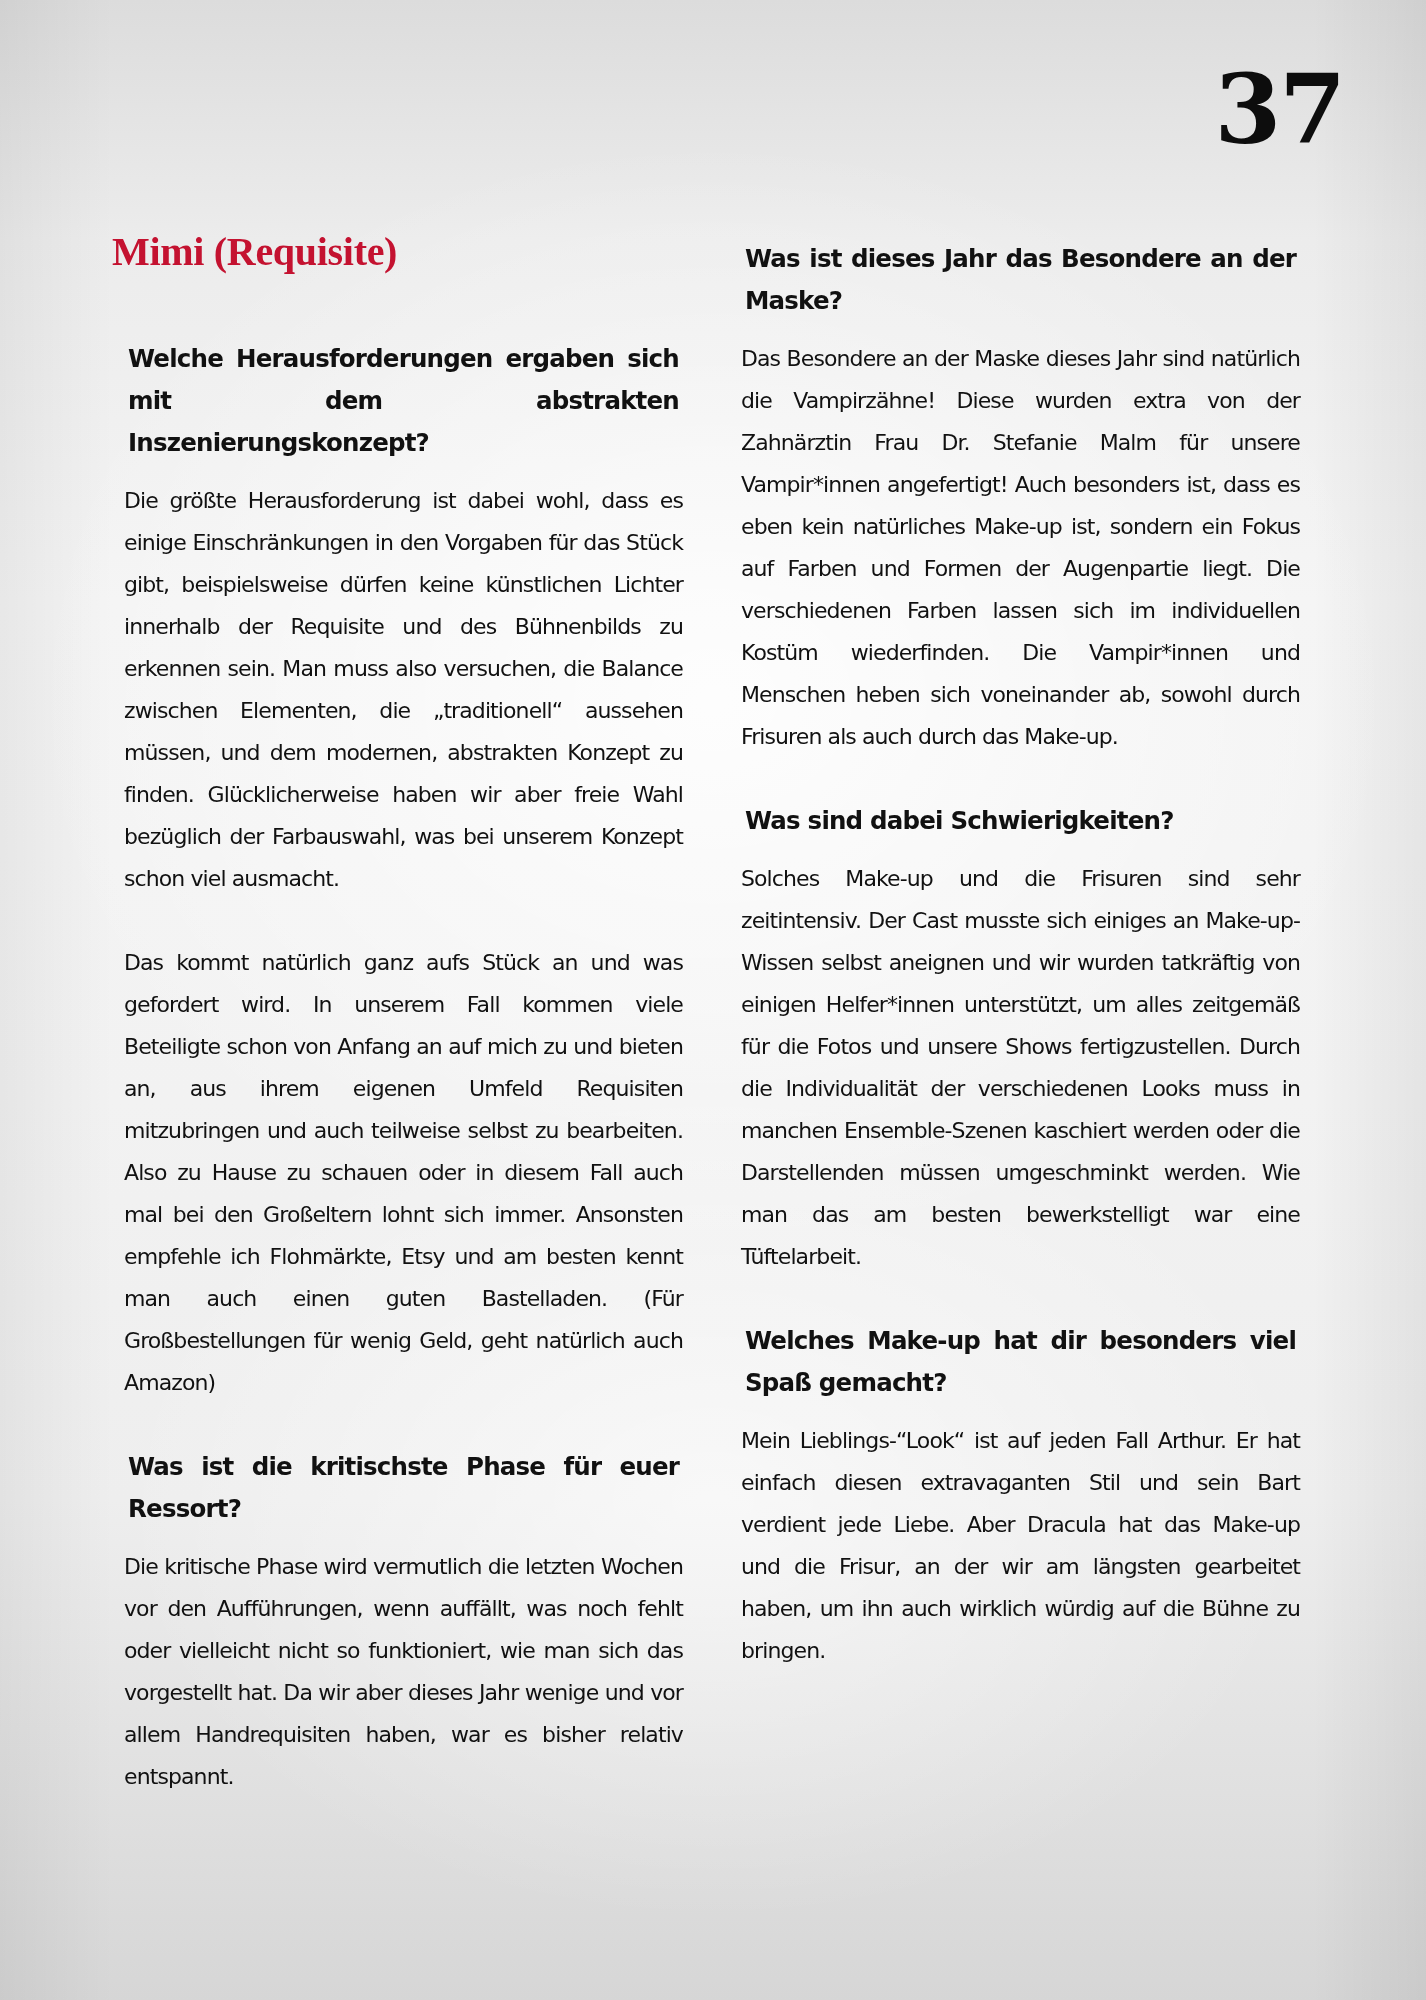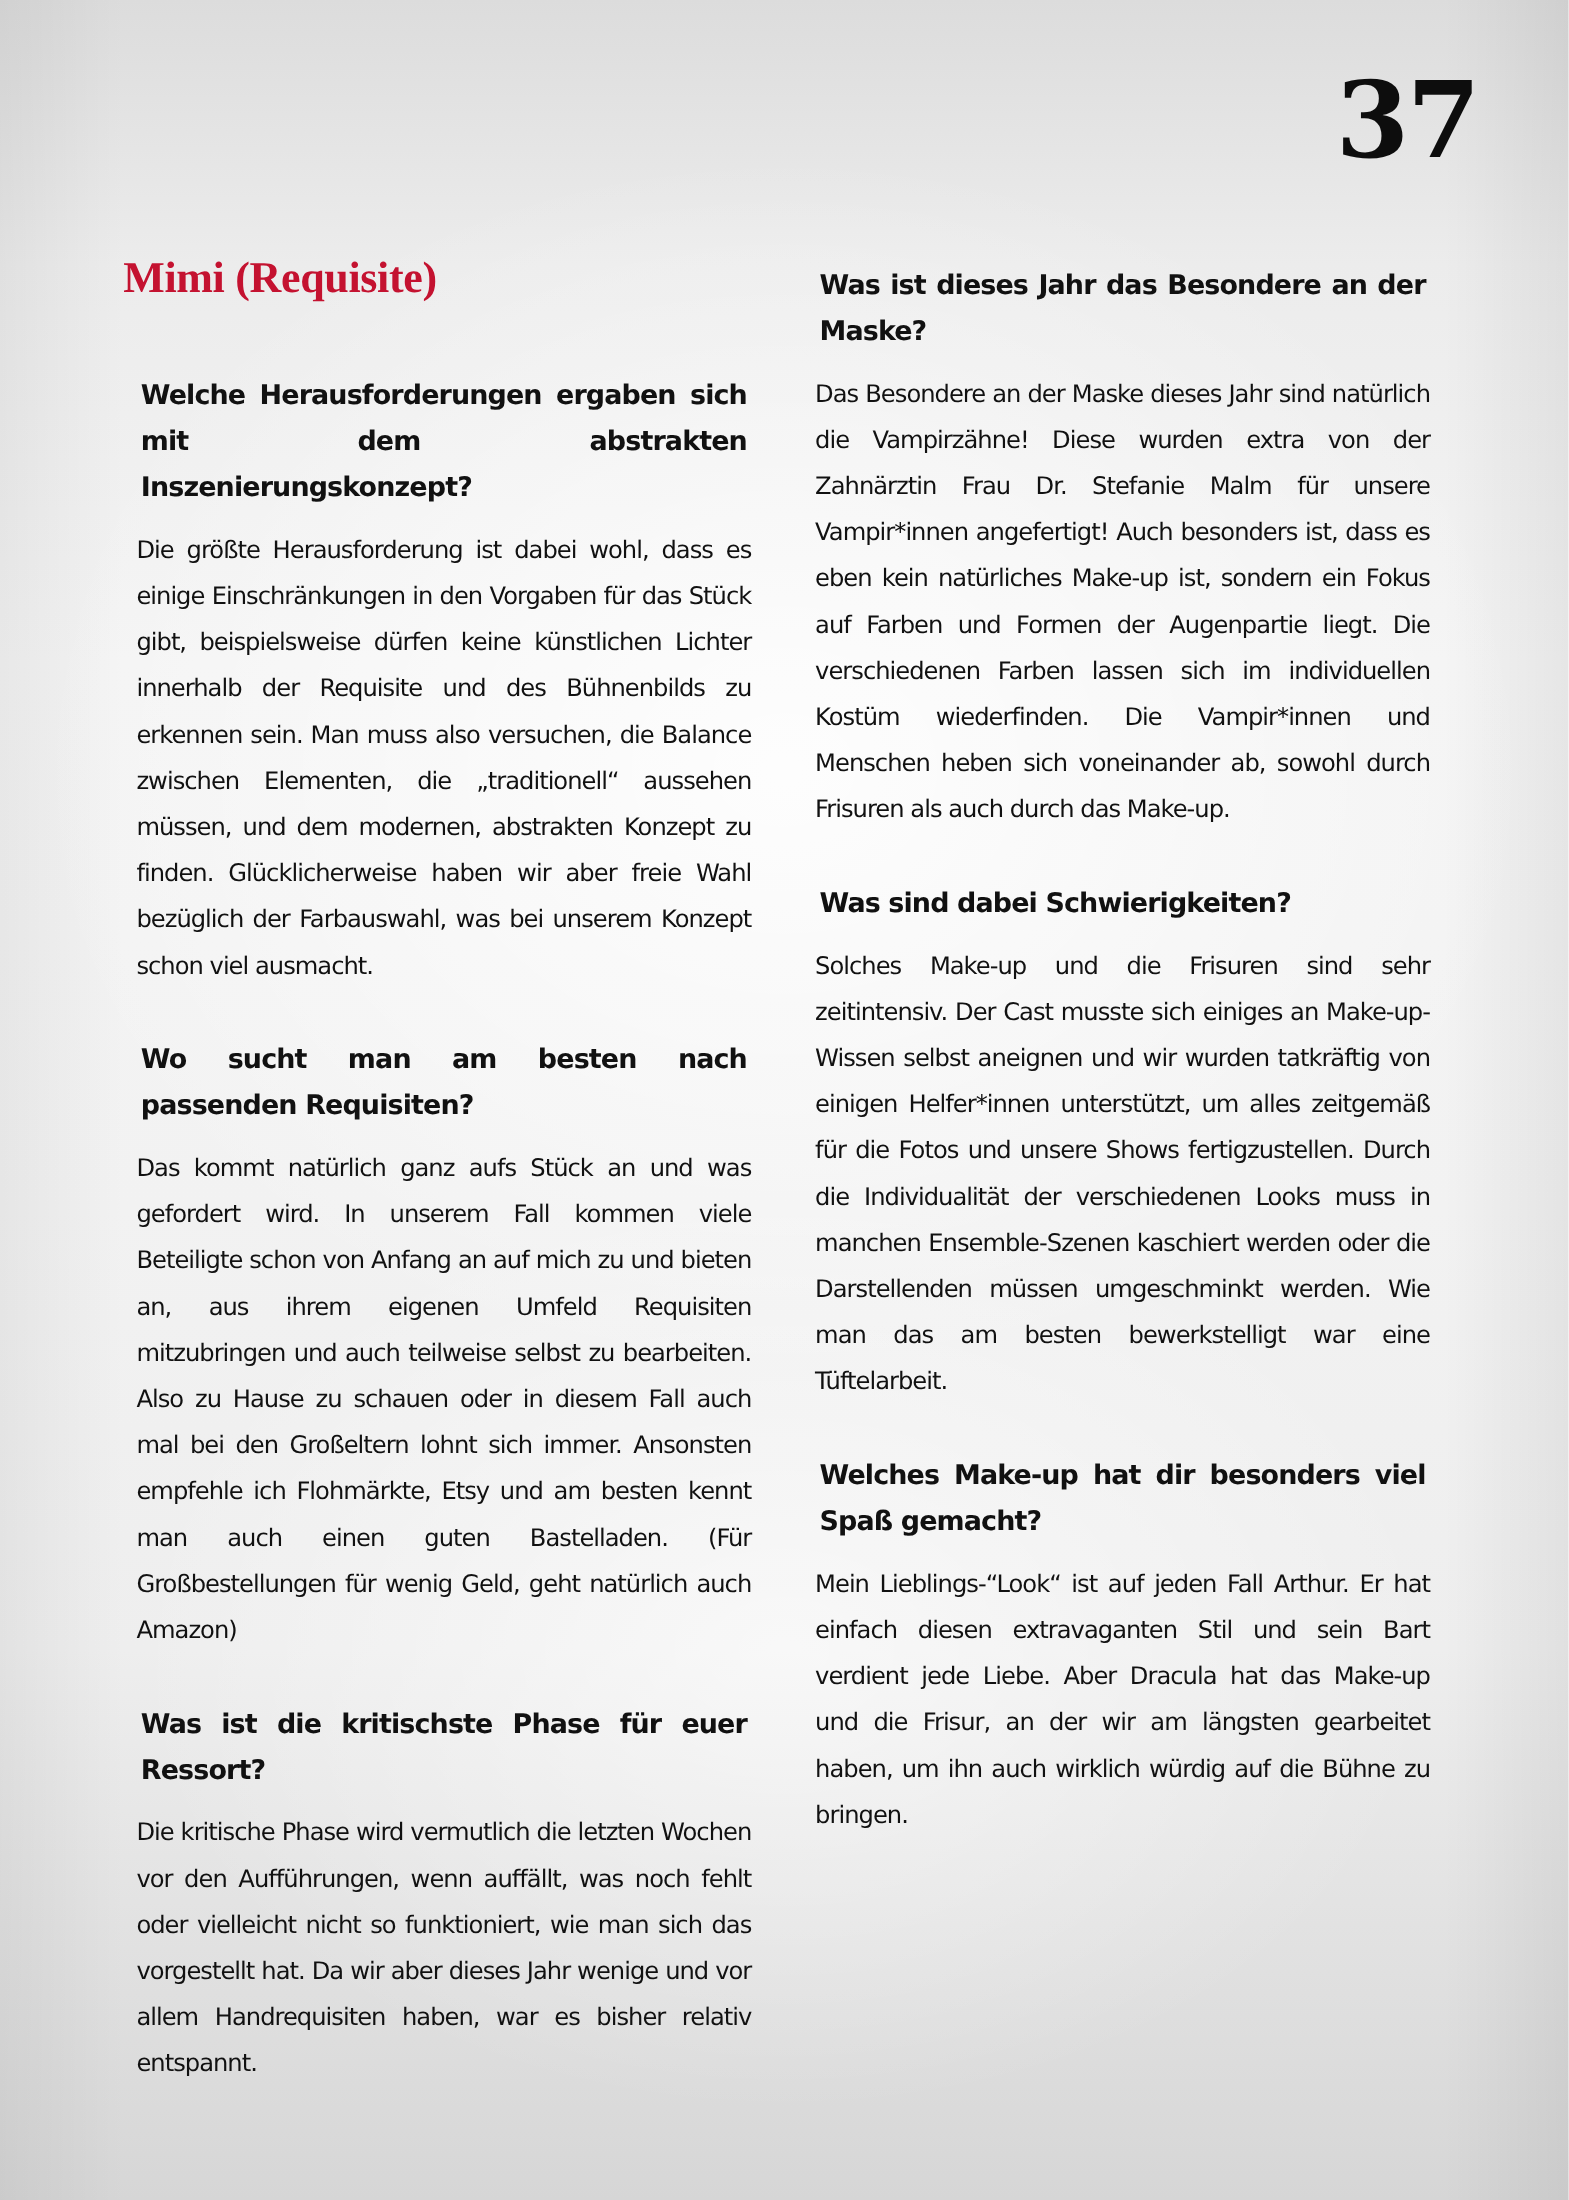--- a/index.html
+++ b/index.html
@@ -90,21 +90,20 @@
 
   <section class="column">
     <h2 class="column-heading">Mimi (Requisite)</h2>
 
     <div class="qa">
       <p class="question">Welche Herausforderungen ergaben sich mit dem abstrakten Inszenierungskonzept?</p>
       <p class="answer">Die größte Herausforderung ist dabei wohl, dass es einige Einschränkungen in den Vorgaben für das Stück gibt, beispielsweise dürfen keine künstlichen Lichter innerhalb der Requisite und des Bühnenbilds zu erkennen sein. Man muss also versuchen, die Balance zwischen Elementen, die „traditionell“ aussehen müssen, und dem modernen, abstrakten Konzept zu finden. Glücklicherweise haben wir aber freie Wahl bezüglich der Farbauswahl, was bei unserem Konzept schon viel ausmacht.</p>
     </div>
 
     <div class="qa">
-      <p class="question">Wo sucht man am besten nach passenden Requisiten?</p>
       <p class="answer">Das kommt natürlich ganz aufs Stück an und was gefordert wird. In unserem Fall kommen viele Beteiligte schon von Anfang an auf mich zu und bieten an, aus ihrem eigenen Umfeld Requisiten mitzubringen und auch teilweise selbst zu bearbeiten. Also zu Hause zu schauen oder in diesem Fall auch mal bei den Großeltern lohnt sich immer. Ansonsten empfehle ich Flohmärkte, Etsy und am besten kennt man auch einen guten Bastelladen. (Für Großbestellungen für wenig Geld, geht natürlich auch Amazon)</p>
     </div>
 
     <div class="qa">
       <p class="question">Was ist die kritischste Phase für euer Ressort?</p>
       <p class="answer">Die kritische Phase wird vermutlich die letzten Wochen vor den Aufführungen, wenn auffällt, was noch fehlt oder vielleicht nicht so funktioniert, wie man sich das vorgestellt hat. Da wir aber dieses Jahr wenige und vor allem Handrequisiten haben, war es bisher relativ entspannt.</p>
     </div>
   </section>
 
   <section class="column">

